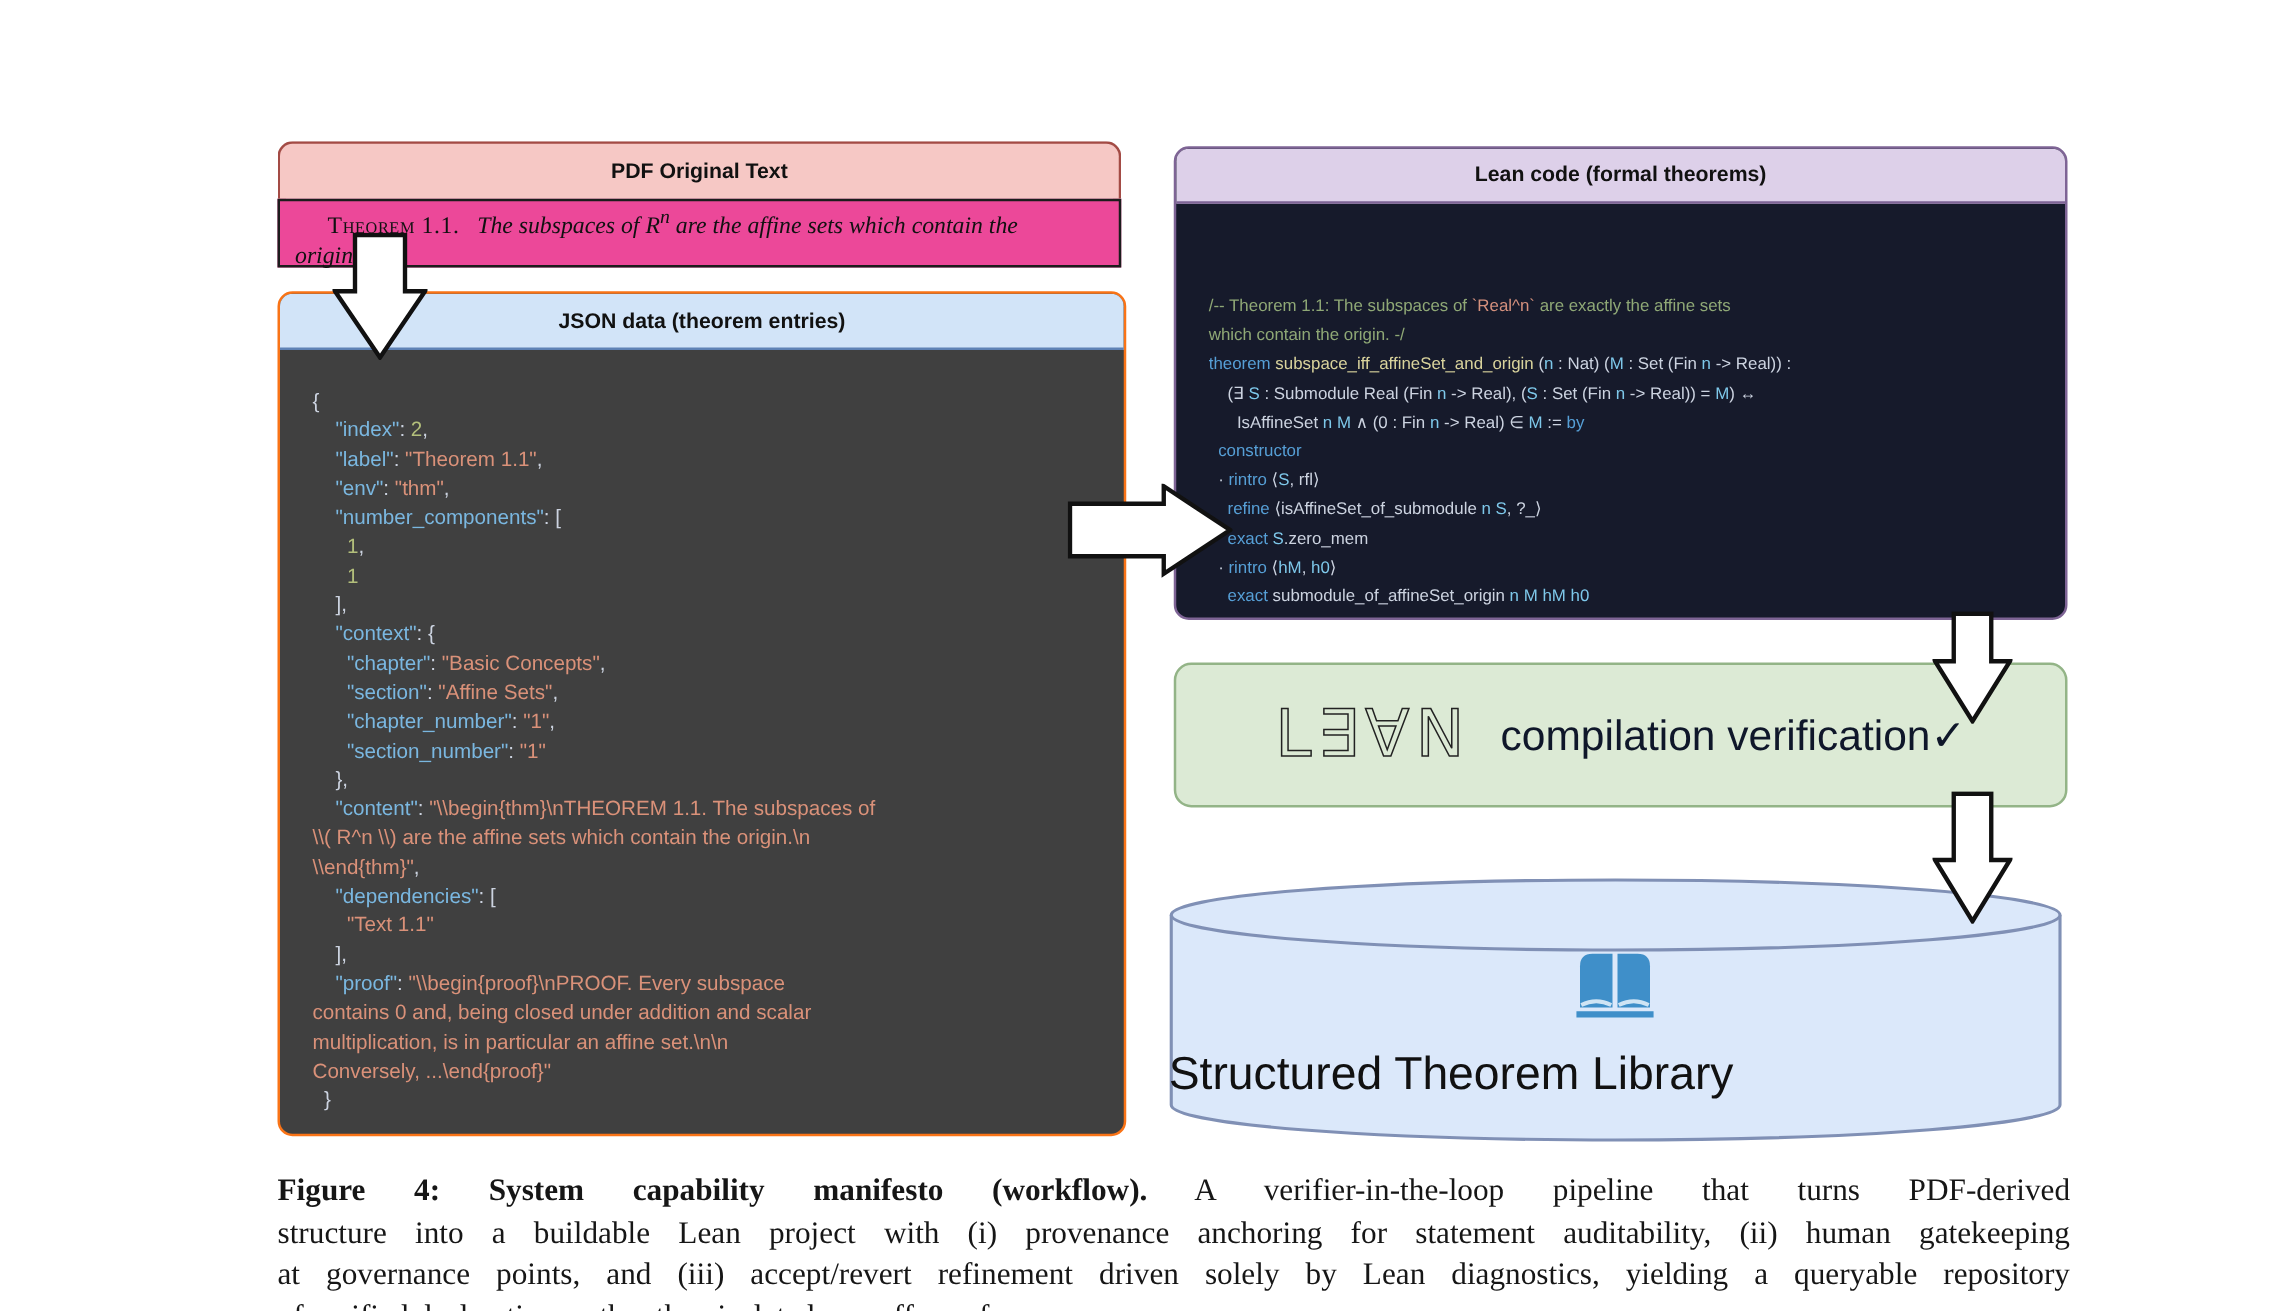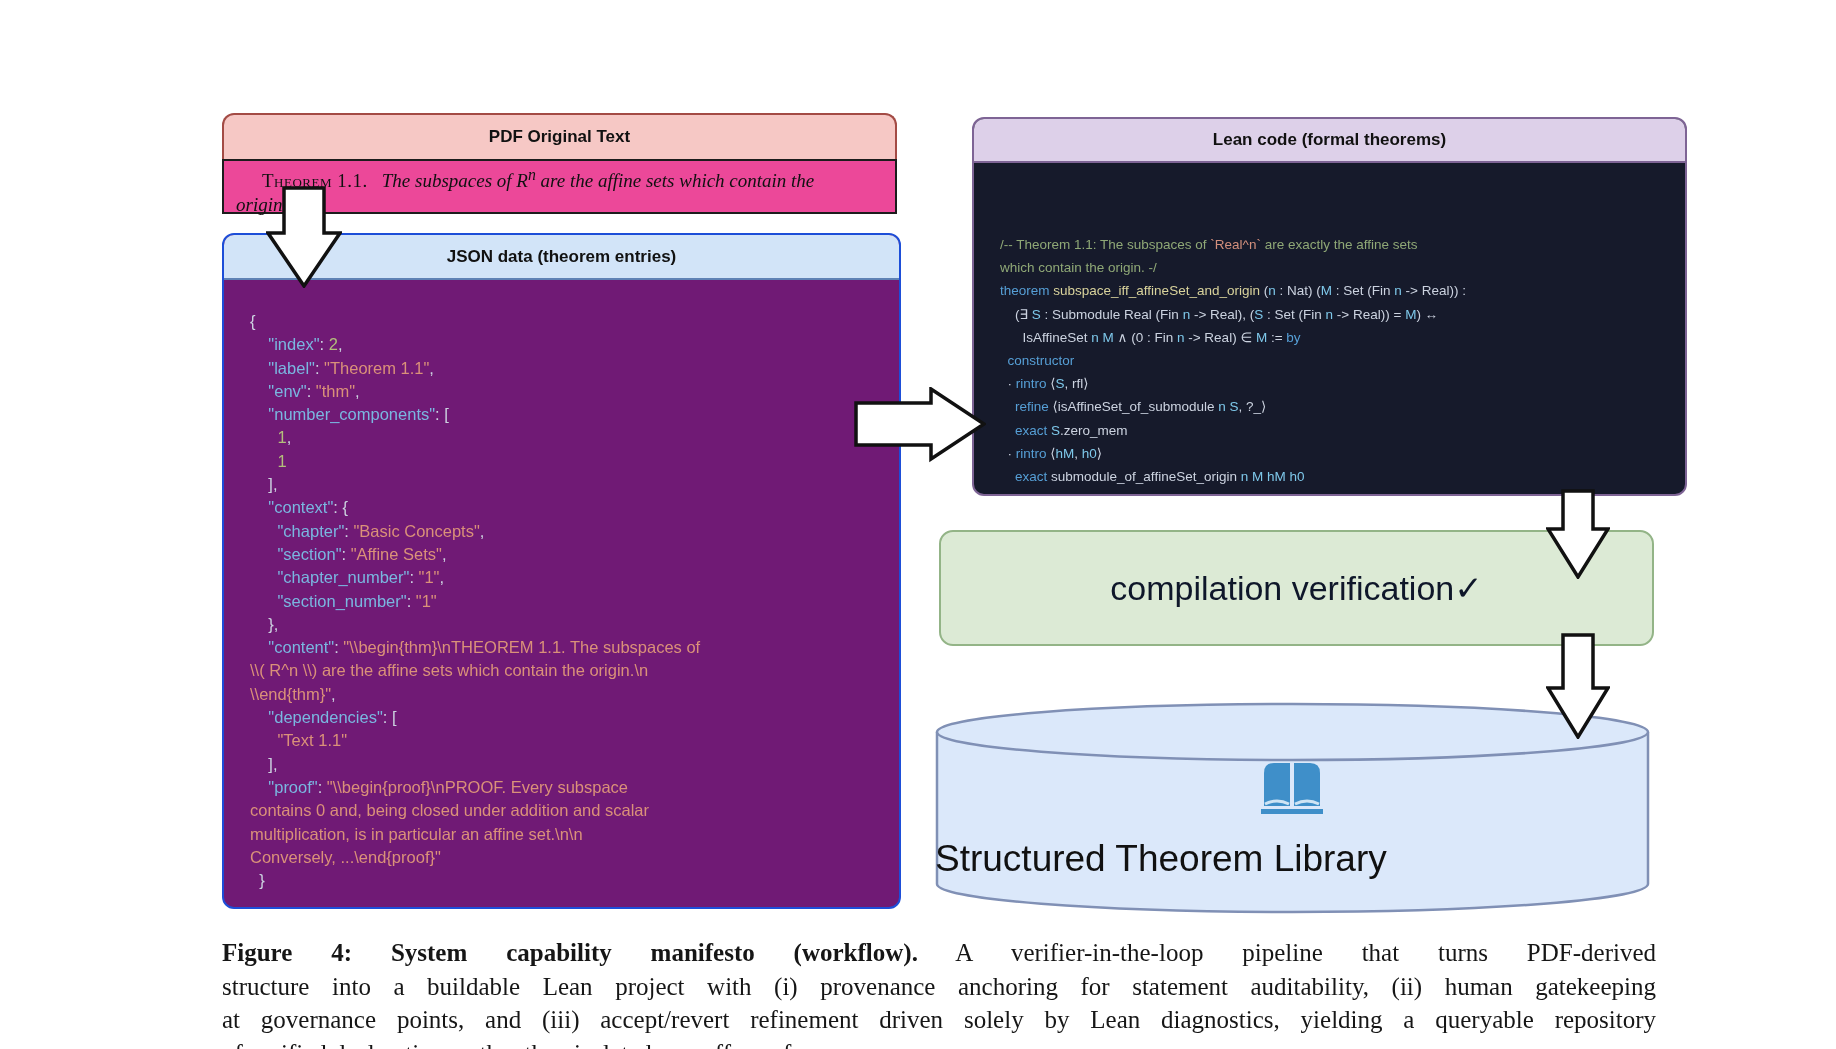--- a/index.html
+++ b/index.html
@@ -14,36 +14,36 @@
               border-radius:12px 12px 0 0;display:flex;align-items:center;justify-content:center;}
   .box-title{font-size:17px;font-weight:bold;color:#111;}
   .pdf-content{background:#ec4899;border:2px solid #1c1c1c;height:47px;padding:2px 12px;
                font-family:"Liberation Serif",serif;font-size:19px;color:#111;line-height:24px;}
   .pdf-line1{text-indent:26px;white-space:nowrap;}
   .thm-label{font-variant:small-caps;font-style:normal;letter-spacing:0.5px;}
   .thm-it{font-style:italic;margin-left:14px;}
   .thm-it2{font-style:italic;}
 
   
-  .json-box{left:222px;top:233px;width:675px;height:672px;border:2px solid #1d4ed8;
-            border-radius:12px;overflow:hidden;background:#701a75;}
+  .json-box{left:222px;top:233px;width:675px;height:672px;border:2px solid #f97316;
+            border-radius:12px;overflow:hidden;background:#404040;}
   .json-header{height:43px;background:#d2e4f8;border-bottom:2px solid #5f82b5;
                display:flex;align-items:center;justify-content:center;}
   .code{font-family:Liberation Sans, sans-serif;}
   .json-code{padding:30px 0 0 26px;font-size:16.5px;line-height:23.3px;}
   .lean-code{padding:70px 0 0 26px;font-size:13.5px;line-height:23.2px;}
   .cl{white-space:pre;}
   
   .k{color:#7ab7e0;} .s{color:#da9179;} .n{color:#b3bf7b;} .p{color:#ccd3e0;}
   
   .kw{color:#569fd6;} .fn{color:#d9d39c;} .v{color:#7ec8ea;} .pl{color:#ccd3e0;}
   .cm{color:#8fa876;} .cr{color:#d4907d;}
 
   
-  .lean-box{left:972px;top:117px;width:711px;height:375px;border:2px solid #7e6495;
+  .lean-box{left:939px;top:117px;width:711px;height:375px;border:2px solid #7e6495;
             border-radius:12px;overflow:hidden;background:#161a2b;}
   .lean-header{height:42px;background:#ddd0e9;border-bottom:2px solid #7e6495;
                display:flex;align-items:center;justify-content:center;}
 
   
   .green-box{left:939px;top:530px;width:711px;height:112px;background:#dcead5;
              border:2px solid #93b487;border-radius:14px;display:flex;align-items:center;
              justify-content:center;gap:24px;}
   .lean-logo{font-family:"DejaVu Sans",sans-serif;font-size:52px;letter-spacing:5px;color:#222;}
   @supports (-webkit-text-stroke: 1px black){
@@ -127,20 +127,21 @@
         <div class="cl"><span class="kw">  constructor</span></div>
         <div class="cl"><span class="pl">  · </span><span class="kw">rintro</span><span class="pl"> ⟨</span><span class="v">S</span><span class="pl">, rfl⟩</span></div>
         <div class="cl"><span class="pl">    </span><span class="kw">refine</span><span class="pl"> ⟨isAffineSet_of_submodule </span><span class="v">n S</span><span class="pl">, ?_⟩</span></div>
         <div class="cl"><span class="pl">    </span><span class="kw">exact</span><span class="pl"> </span><span class="v">S</span><span class="pl">.zero_mem</span></div>
         <div class="cl"><span class="pl">  · </span><span class="kw">rintro</span><span class="pl"> ⟨</span><span class="v">hM</span><span class="pl">, </span><span class="v">h0</span><span class="pl">⟩</span></div>
         <div class="cl"><span class="pl">    </span><span class="kw">exact</span><span class="pl"> submodule_of_affineSet_origin </span><span class="v">n M hM h0</span></div>
       </div>
   </div>
 
   <div class="abs green-box">
+    <span class="lean-logo">L∃∀N</span>
     <span class="verify-label">compilation verification✓</span>
   </div>
 
   <svg class="abs cylinder" width="715" height="212" viewBox="0 0 715 212">
     <path d="M2,30 L2,182 A355.5,28 0 0 0 713,182 L713,30 Z" fill="#dbe8fa" stroke="none"></path>
     <path d="M2,30 L2,182 A355.5,28 0 0 0 713,182 L713,30" fill="none" stroke="#8090b5" stroke-width="2.5"></path>
     <ellipse cx="357.5" cy="30" rx="355.5" ry="28" fill="#dbe8fa" stroke="#8090b5" stroke-width="2.5"></ellipse>
   </svg>
   <svg class="abs book-icon" width="62" height="58" viewBox="0 0 62 58">
     <path d="M3,13 Q3,3 13,3 L29,3 L29,46 L3,46 Z" fill="#3f8fc9"></path>

